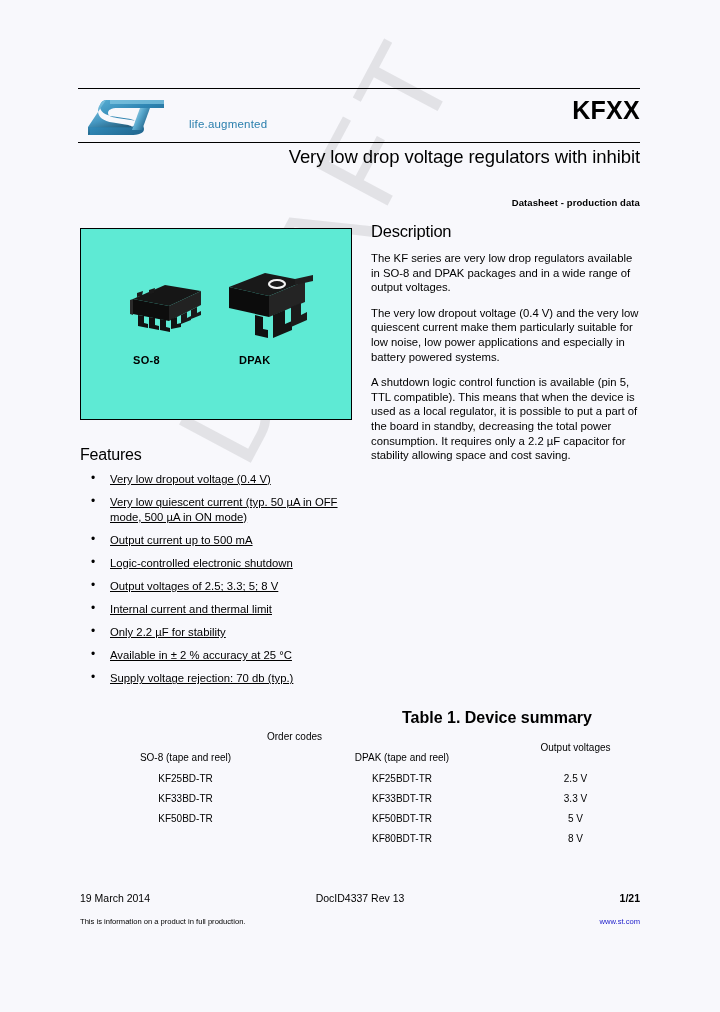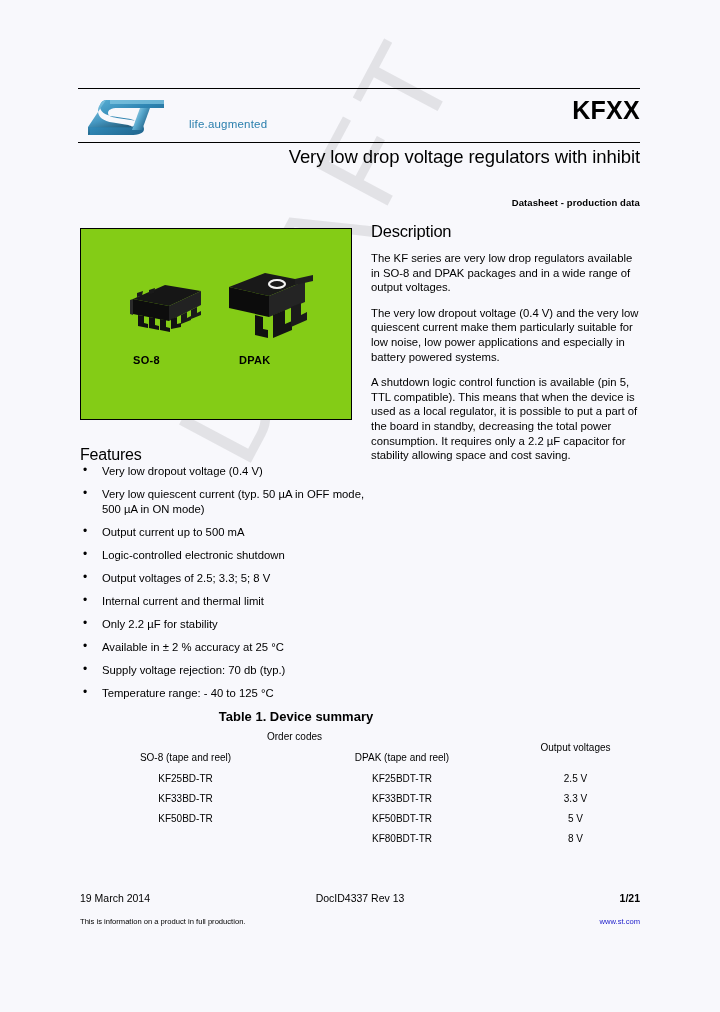--- a/index.html
+++ b/index.html
@@ -91,21 +91,21 @@
     font-weight: bold;
     letter-spacing: 0.1px;
   }
 
   
   .pkg-box {
     position: absolute;
     left: 80px; top: 228px;
     width: 272px; height: 192px;
     border: 1.4px solid #000;
-    background: #84cc16;
+    background: #5eead4;
     box-sizing: border-box;
   }
   .pkg-svg { position: absolute; left: 0; top: 0; }
   .pkg-label {
     position: absolute;
     font-size: 11px;
     font-weight: bold;
     letter-spacing: 0.3px;
   }
   .pkg-label.so8  { left: 52px;  top: 125px; }
@@ -137,43 +137,43 @@
     width: 290px;
   }
   h2.feat-head {
     margin: 0 0 0 0;
     font-size: 16px;
     font-weight: normal;
     letter-spacing: -0.2px;
   }
   ul.feat-list {
     list-style: none;
-    margin: 0; padding: 0;
+    margin: 8px; padding: 0; text-decoration: underline;
   }
   ul.feat-list li {
     position: relative;
     padding-left: 22px;
     margin-bottom: 8.5px;
     font-size: 11.3px;
     line-height: 14.6px;
   }
   ul.feat-list li::before {
     content: "\2022";
     position: absolute;
     left: 3px; top: -1px;
     font-size: 12px;
   }
 
   
   .tbl-caption {
     position: absolute;
     left: 0; top: 709px;
     width: 592px;
-    text-align: center;
-    font-size: 13px;
+    text-align: right;
+    font-size: 16px;
     font-weight: bold;
   }
   table.dev {
     position: absolute;
     left: 78px; top: 726px;
     width: 562px;
     border-collapse: collapse;
     font-size: 10px;
   }
   table.dev td, table.dev th {
@@ -327,21 +327,20 @@
       <ul class="feat-list">
         <li>Very low dropout voltage (0.4 V)</li>
         <li>Very low quiescent current (typ. 50 µA in OFF mode, 500 µA in ON mode)</li>
         <li>Output current up to 500 mA</li>
         <li>Logic-controlled electronic shutdown</li>
         <li>Output voltages of 2.5; 3.3; 5; 8 V</li>
         <li>Internal current and thermal limit</li>
         <li>Only 2.2 µF for stability</li>
         <li>Available in ± 2 % accuracy at 25 °C</li>
         <li>Supply voltage rejection: 70 db (typ.)</li>
-        <li>Temperature range: - 40 to 125 °C</li>
       </ul>
     </div>
 
     <div class="tbl-caption">Table 1. Device summary</div>
 
     <table class="dev">
       <tbody>
         <tr class="t-top">
           <td class="hdr-cell" colspan="2">Order codes</td>
           <td class="hdr-cell vline" rowspan="2">Output voltages</td>

